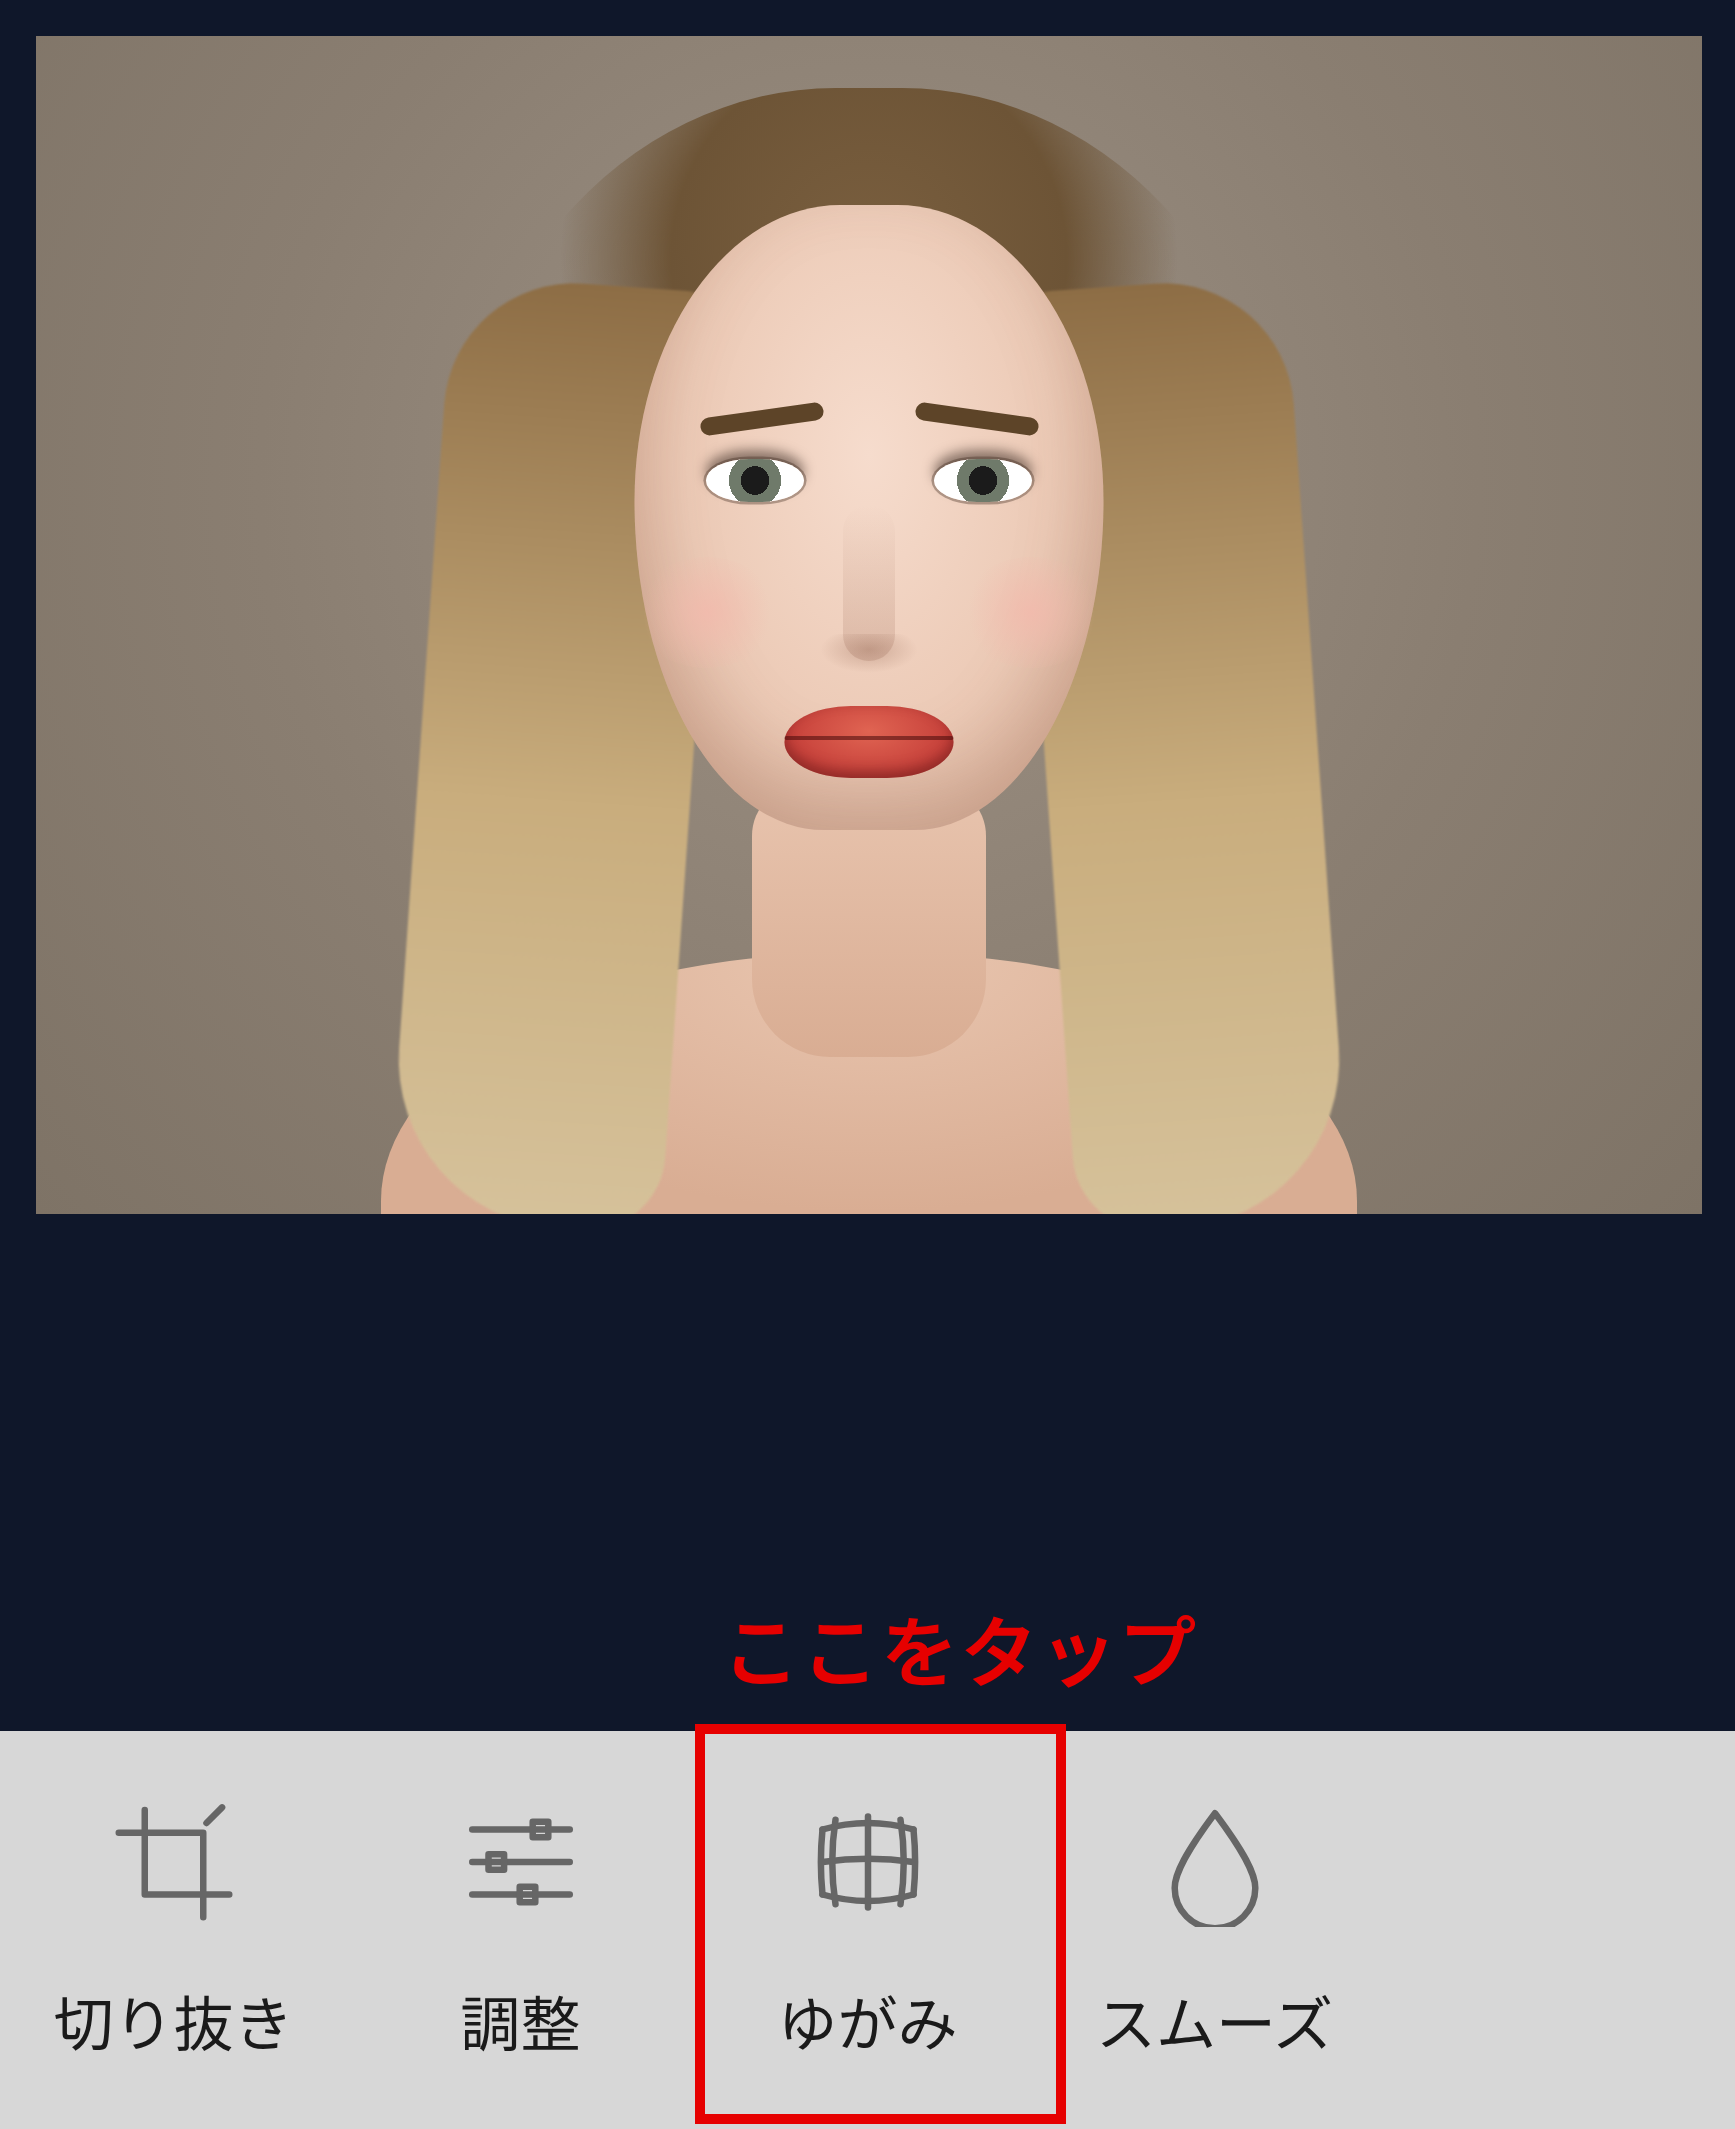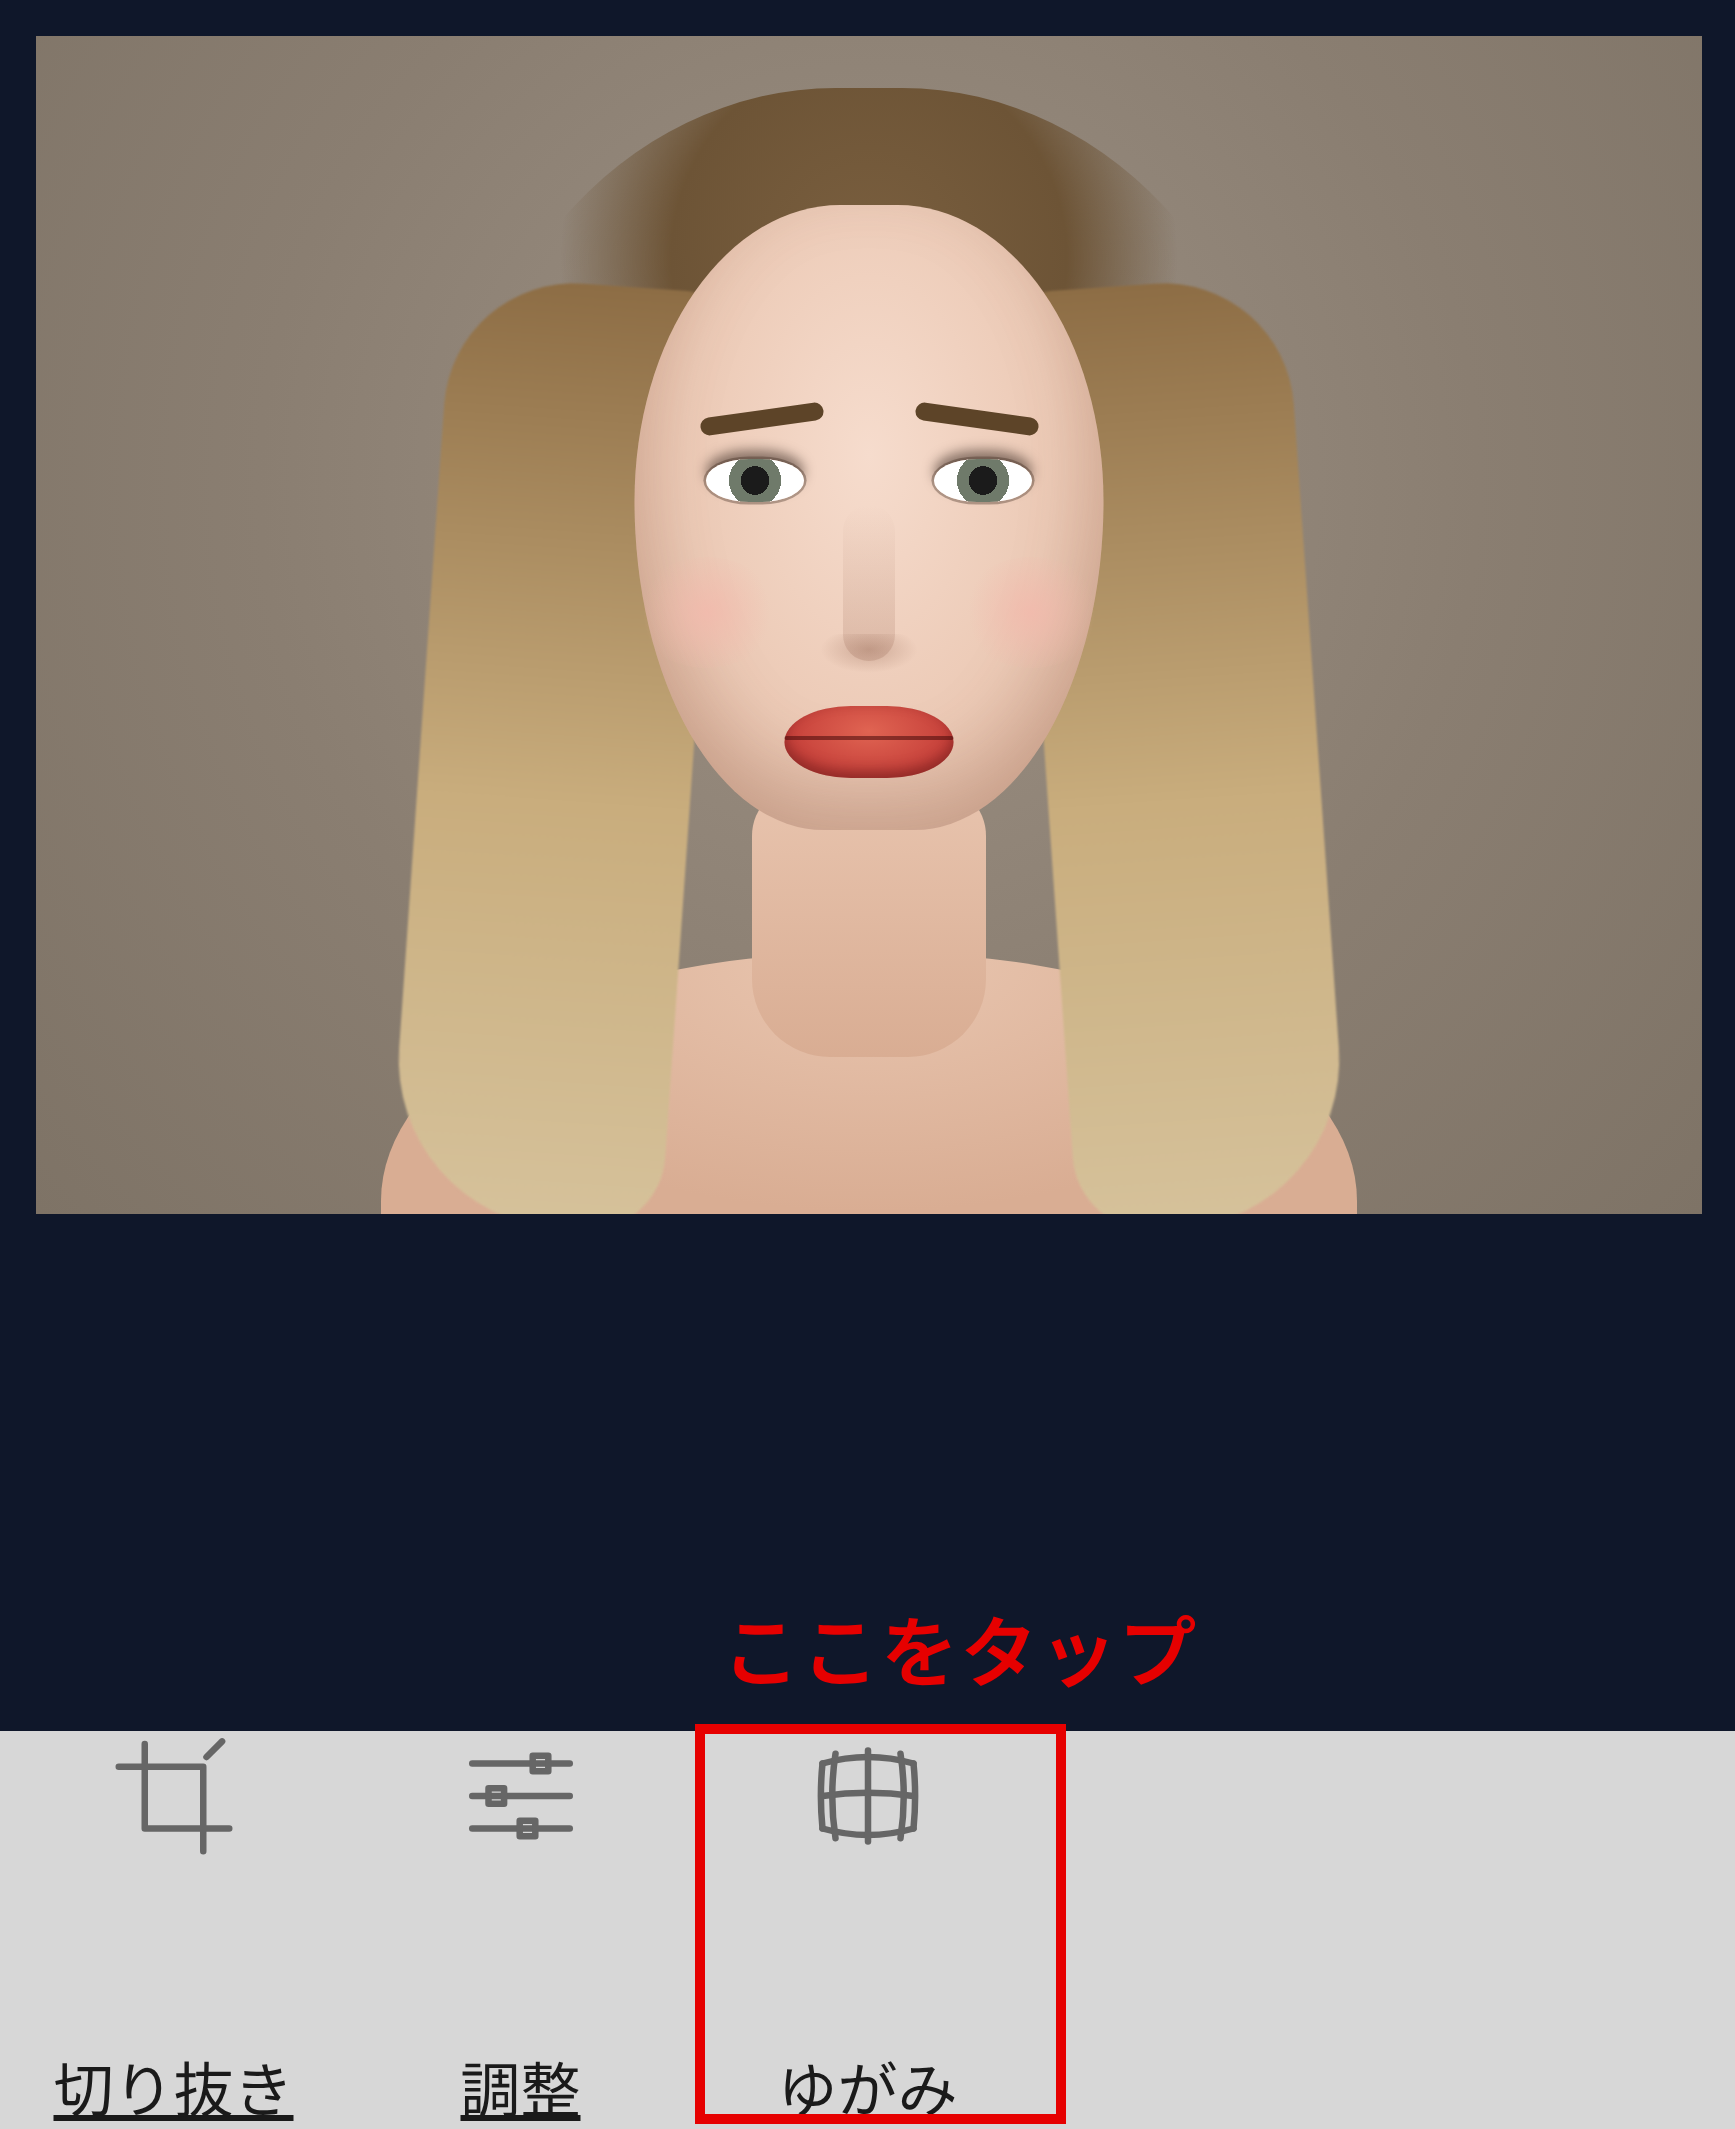--- a/index.html
+++ b/index.html
@@ -116,25 +116,24 @@
       height:398px;
       background:#d7d7d7;
       display:flex;
       align-items:stretch;
     }
     .tool{
       flex:0 0 347px;
       display:flex;
       flex-direction:column;
       align-items:center;
-      justify-content:space-between;
+      justify-content:center;
       gap:46px;
       color:#1a1a1a;
       position:relative;
-      text-decoration:underline;
     }
     .tool:last-child{ flex:0 0 347px; } 
     .tool .label{
       font-size:60px;
       font-weight:400;
       white-space:nowrap;
     }
     .tool svg{ width:130px; height:130px; }
     .tool svg *{ stroke:#666; stroke-width:10; fill:none; stroke-linecap:round; stroke-linejoin:round; }
 
@@ -208,17 +207,25 @@
         <path d="M100 30 Q100 100 100 170"></path>
         <path d="M150 35 Q160 100 150 165"></path>
         <path d="M30 50 Q25 100 30 150"></path>
         <path d="M170 50 Q175 100 170 150"></path>
       </svg>
     </span>
     <span class="label">ゆがみ</span>
   </div>
 
 
+  <div class="tool">
+    <span>
+      <svg viewBox="0 0 200 200">
+        <path d="M100 25 C 145 85, 162 118, 162 140 A62 62 0 1 1 38 140 C 38 118, 55 85, 100 25 Z"></path>
+      </svg>
+    </span>
+    <span class="label">スムーズ</span>
+  </div>
 
 </div>
 
 <div class="highlight-box"></div>
 
 
 </body></html>

